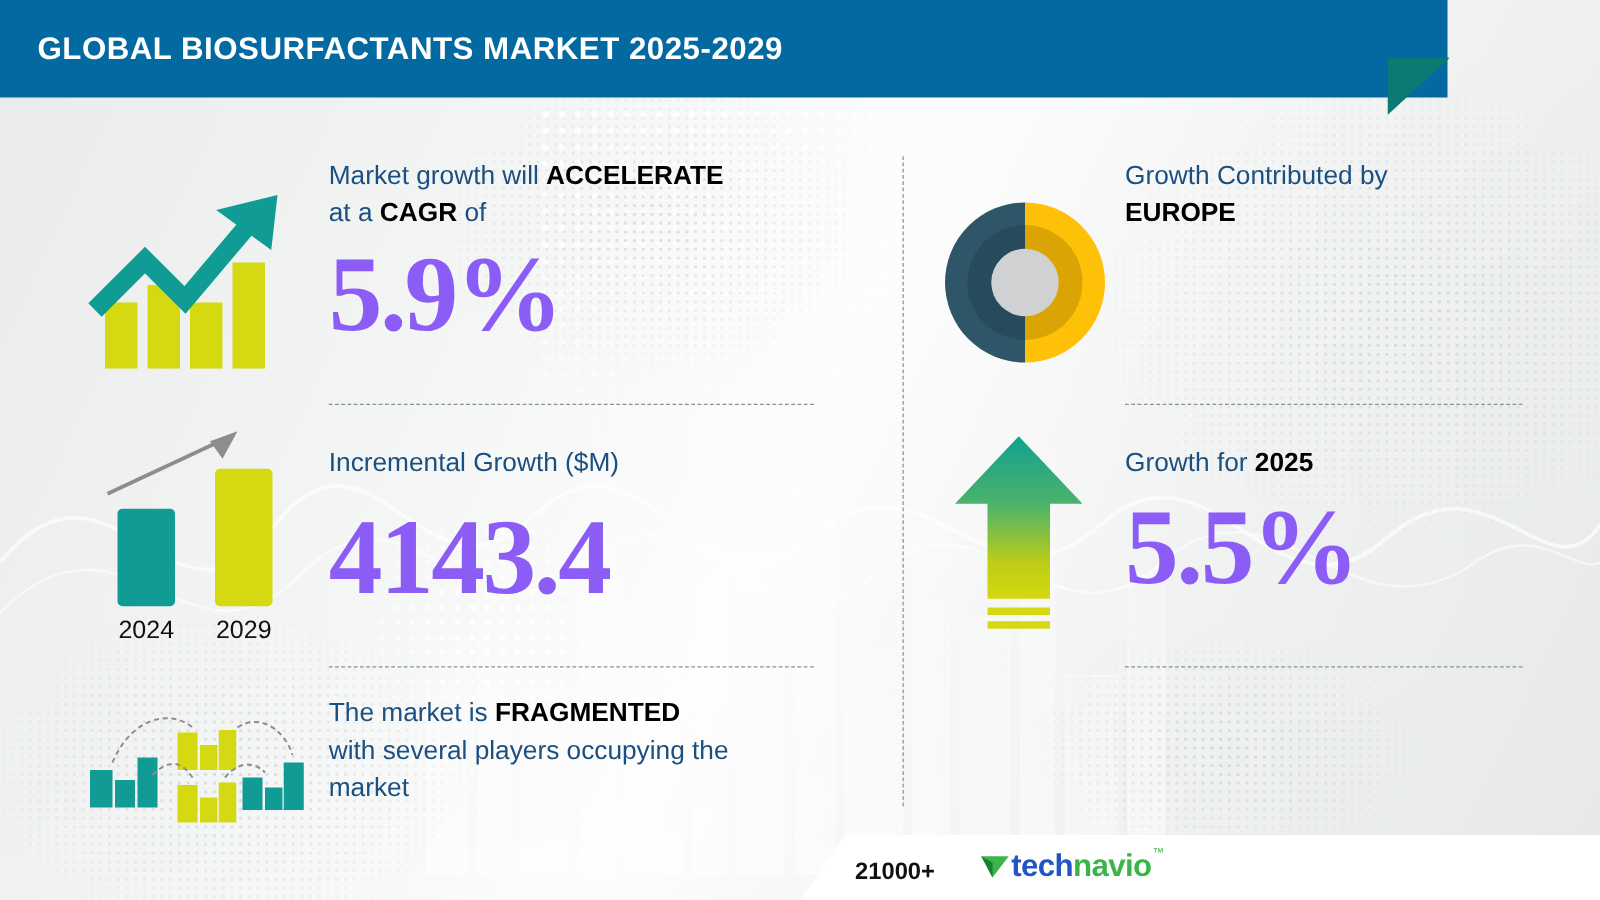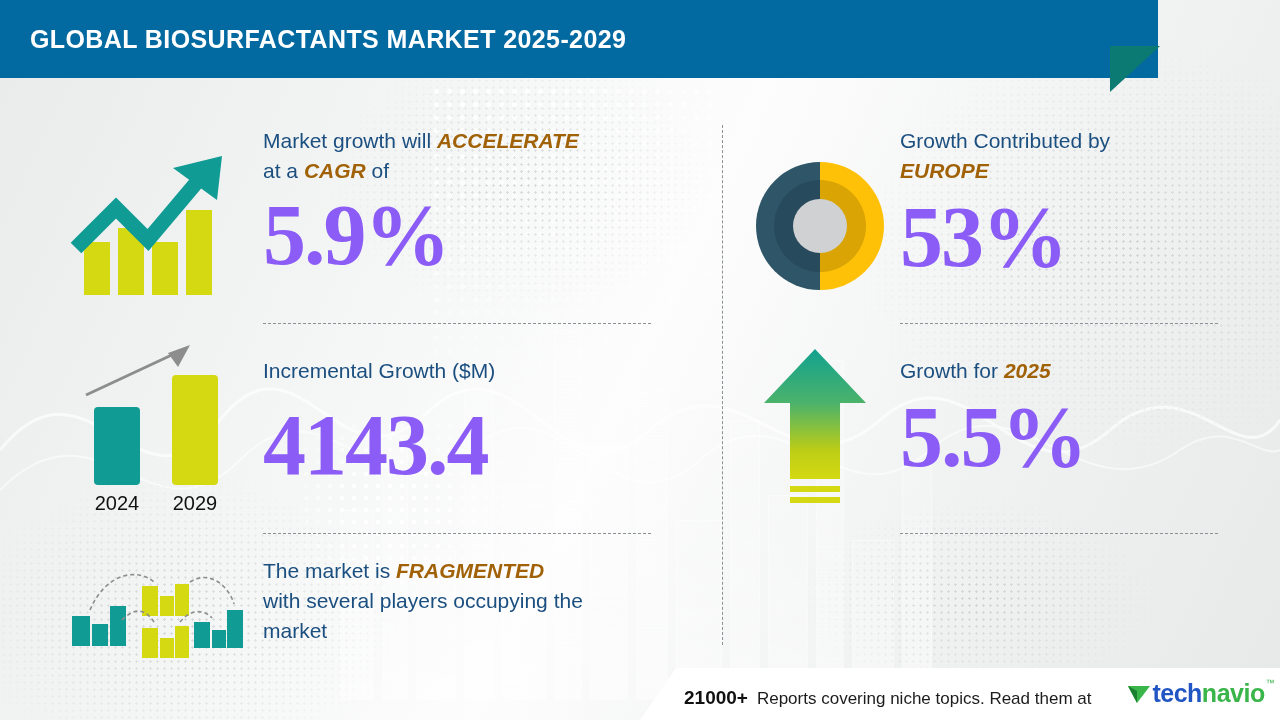--- a/index.html
+++ b/index.html
@@ -93,21 +93,21 @@
   #div-r1 { top:323px; }
   #div-r2 { top:533px; }
 
   
   .block { position:absolute; }
   .caption {
     color:#1b4f80; font-size:21px; line-height:30px;
     font-family:"Liberation Sans", sans-serif;
     font-weight:normal;
   }
-  .caption b { font-weight:bold; color:#a16207;font-style:italic; }
+  .caption b { font-weight:bold; color:#000000; }
   .bignum {
     color:#8b5cf6; font-weight:bold; letter-spacing:-2px;
     font-family:Liberation Serif, serif;
     line-height:1;
   }
 
   
   #blk-cagr   { left:263px; top:126px; width:400px; }
   #cagr-value { font-size:86px; margin-top:6px; }
   #blk-incr   { left:263px; top:356px; width:400px; }
@@ -280,34 +280,32 @@
   <polygon points="55,4 106,58 80,58 80,134 30,134 30,58 4,58" fill="url(#arrowGrad)"></polygon>
   <rect x="30" y="141" width="50" height="6" fill="#d4d911"></rect>
   <rect x="30" y="152" width="50" height="6" fill="#d4d911"></rect>
 </svg>
 
 <div class="block" id="blk-europe">
   <div class="caption">
     <span>Growth Contributed by</span><br>
     <b>EUROPE</b>
   </div>
-  <div class="bignum" id="europe-value">53%</div>
 </div>
 
 <div class="block" id="blk-2025">
   <div class="caption">
     <span>Growth for </span><b>2025</b>
   </div>
   <div class="bignum" id="y2025-value">5.5%</div>
 </div>
 
 <div id="footer">
   <div id="footer-inner">
     <span id="footer-count">21000+</span>
-    <span id="footer-text">Reports covering niche topics. Read them at</span>
     <span id="logo">
       <svg width="26" height="24" viewBox="0 0 26 24">
         <polygon points="2,4 24,4 11,21" fill="#3ab54a"></polygon>
         <polygon points="2,4 11,21 11,9" fill="#1b7f31"></polygon>
       </svg>
       <span id="logo-word"><span class="logo-tech">tech</span><span class="logo-navio">navio</span></span>
       <span id="logo-tm">™</span>
     </span>
   </div>
 </div>

